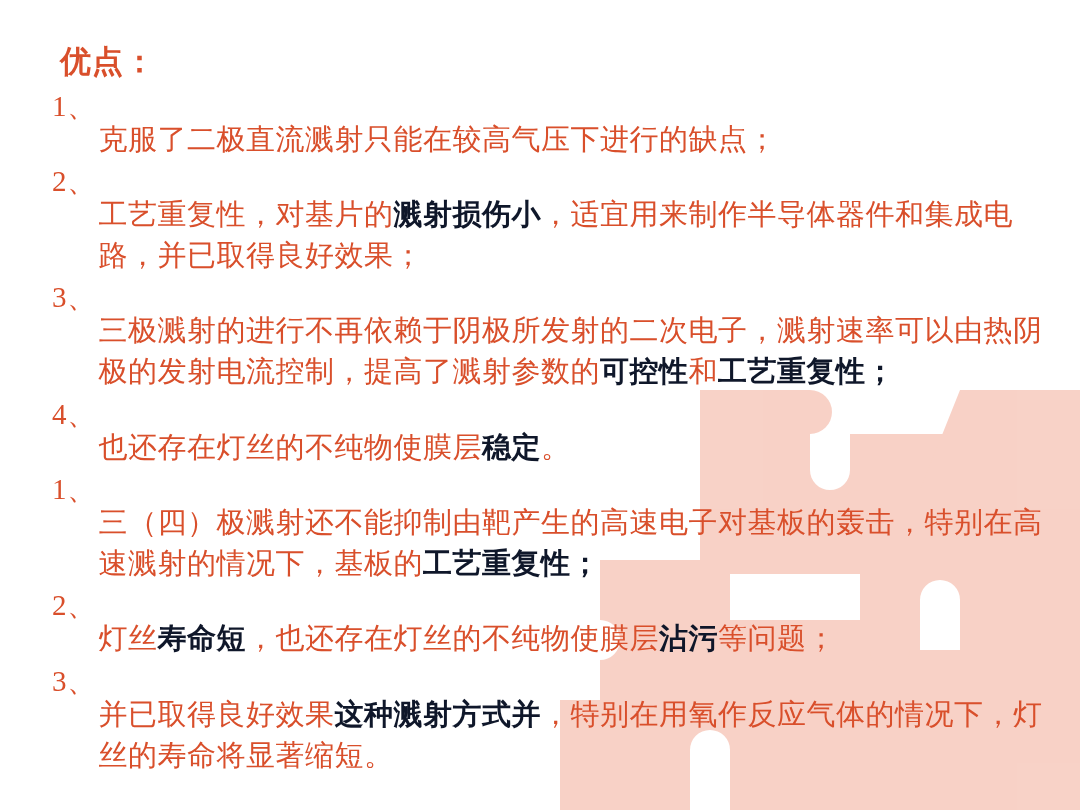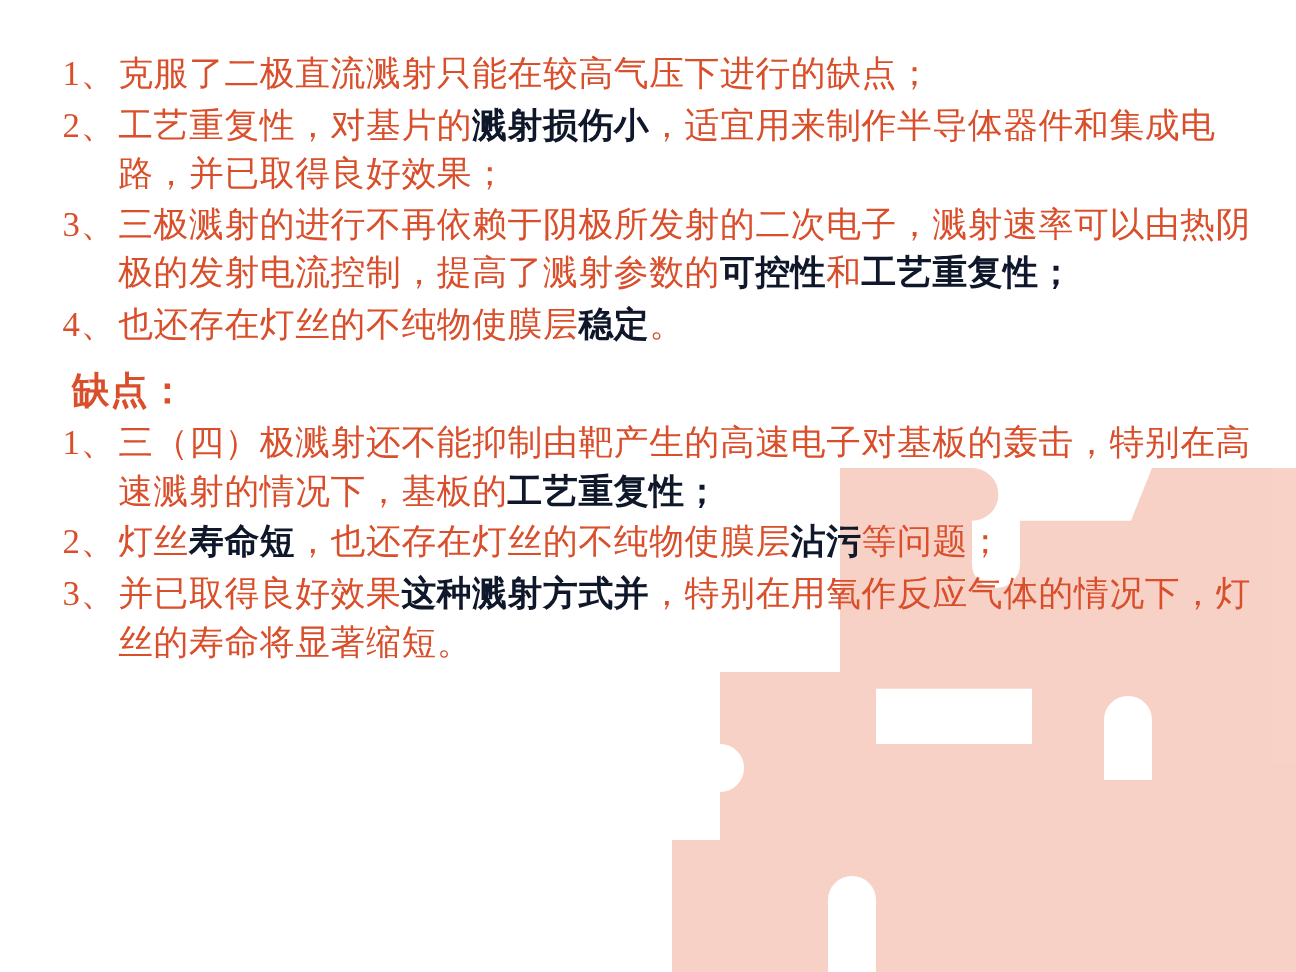--- a/index.html
+++ b/index.html
@@ -52,20 +52,21 @@
     letter-spacing: 0.5px;
   }
   .num {
     flex: 0 0 auto;
     min-width: 30px;
     text-align: left;
   }
   .text {
     flex: 1 1 auto;
     padding-left: 2px;
+    margin-top: 33px;
   }
   .hl {
     color: #0f172a;
     font-weight: bold;
   }
 </style>
 </head>
 <body>
 
 <svg class="puzzle-layer" width="1080" height="810" viewBox="0 0 1080 810" xmlns="http://www.w3.org/2000/svg">
@@ -74,20 +75,21 @@
     <path d="M960 390 h120 v260 h-120 v-50 a20 20 0 0 0 -40 0 v50 h-60 v-120 a20 20 0 0 1 0 -40 h60 z"></path>
     <path d="M600 560 h130 v60 a20 20 0 0 1 0 40 v60 h-130 v-60 a20 20 0 0 0 0 -40 z"></path>
     <path d="M730 620 h180 v190 h-180 v-60 a20 20 0 0 0 -40 0 v60 h-60 v-110 a20 20 0 0 1 0 -40 h60 z"></path>
     <path d="M910 650 h170 v160 h-170 v-50 a20 20 0 0 0 -40 0 v50 h-30 v-160 h30 a20 20 0 0 0 40 0 z"></path>
     <path d="M560 700 h120 v110 h-120 z"></path>
   </g>
 </svg>
 
 <div class="slide">
 
+  <div class="heading">优点：</div>
 
   <div class="item">
     <span class="num">1、</span>
     <span class="text"><span>克服了二极直流溅射只能在较高气压下进行的缺点；</span></span>
   </div>
 
   <div class="item">
     <span class="num">2、</span>
     <span class="text"><span>工艺重复性，对基片的</span><span class="hl">溅射损伤小</span><span>，适宜用来制作半导体器件和集成电路，并已取得良好效果；</span></span>
   </div>
@@ -95,21 +97,20 @@
   <div class="item">
     <span class="num">3、</span>
     <span class="text"><span>三极溅射的进行不再依赖于阴极所发射的二次电子，溅射速率可以由热阴极的发射电流控制，提高了溅射参数的</span><span class="hl">可控性</span><span>和</span><span class="hl">工艺重复性</span><span class="hl">；</span></span>
   </div>
 
   <div class="item">
     <span class="num">4、</span>
     <span class="text"><span>也还存在灯丝的不纯物使膜层</span><span class="hl">稳定</span><span>。</span></span>
   </div>
 
-  <div class="heading second">缺点：</div>
 
   <div class="item">
     <span class="num">1、</span>
     <span class="text"><span>三（四）极溅射还不能抑制由靶产生的高速电子对基板的轰击，特别在高速溅射的情况下，基板的</span><span class="hl">工艺重复性</span><span class="hl">；</span></span>
   </div>
 
   <div class="item">
     <span class="num">2、</span>
     <span class="text"><span>灯丝</span><span class="hl">寿命短</span><span>，也还存在灯丝的不纯物使膜层</span><span class="hl">沾污</span><span>等问题；</span></span>
   </div>

